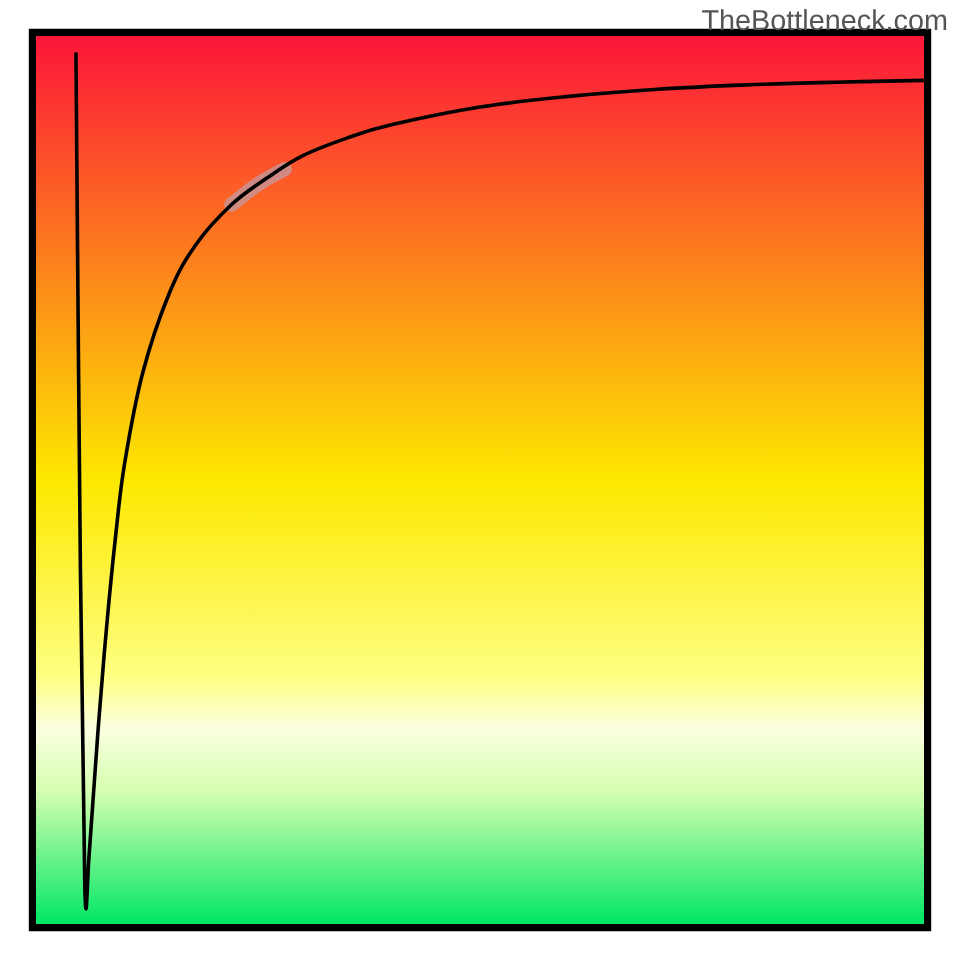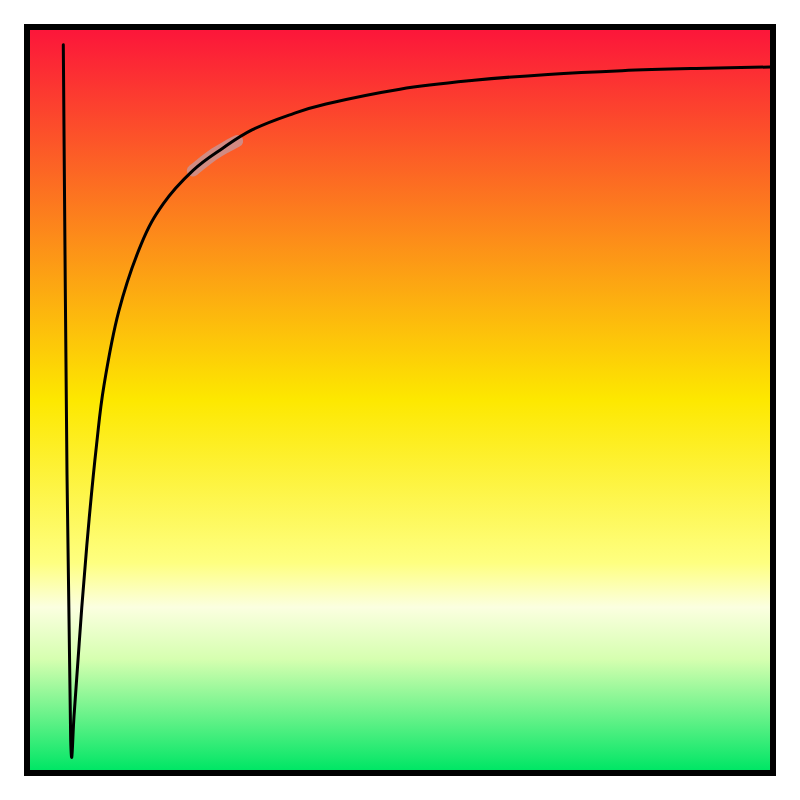--- a/index.html
+++ b/index.html
@@ -25,20 +25,21 @@
     z-index: 10;
   }
   svg {
     display: block;
   }
 </style>
 </head>
 <body>
 
 <div class="chart-container">
+  <div class="watermark">TheBottleneck.com</div>
   <svg id="chart-svg" width="800" height="800" viewBox="0 0 800 800">
     <defs>
       <linearGradient id="bg-grad" x1="0" y1="0" x2="0" y2="1">
           <stop offset="0%" stop-color="#fc163a"></stop>
           <stop offset="50%" stop-color="#fde800"></stop>
           <stop offset="72%" stop-color="#feff80"></stop>
           <stop offset="78%" stop-color="#fbffe0"></stop>
           <stop offset="85%" stop-color="#d6ffb0"></stop>
           <stop offset="100%" stop-color="#00e665"></stop>
         </linearGradient>

